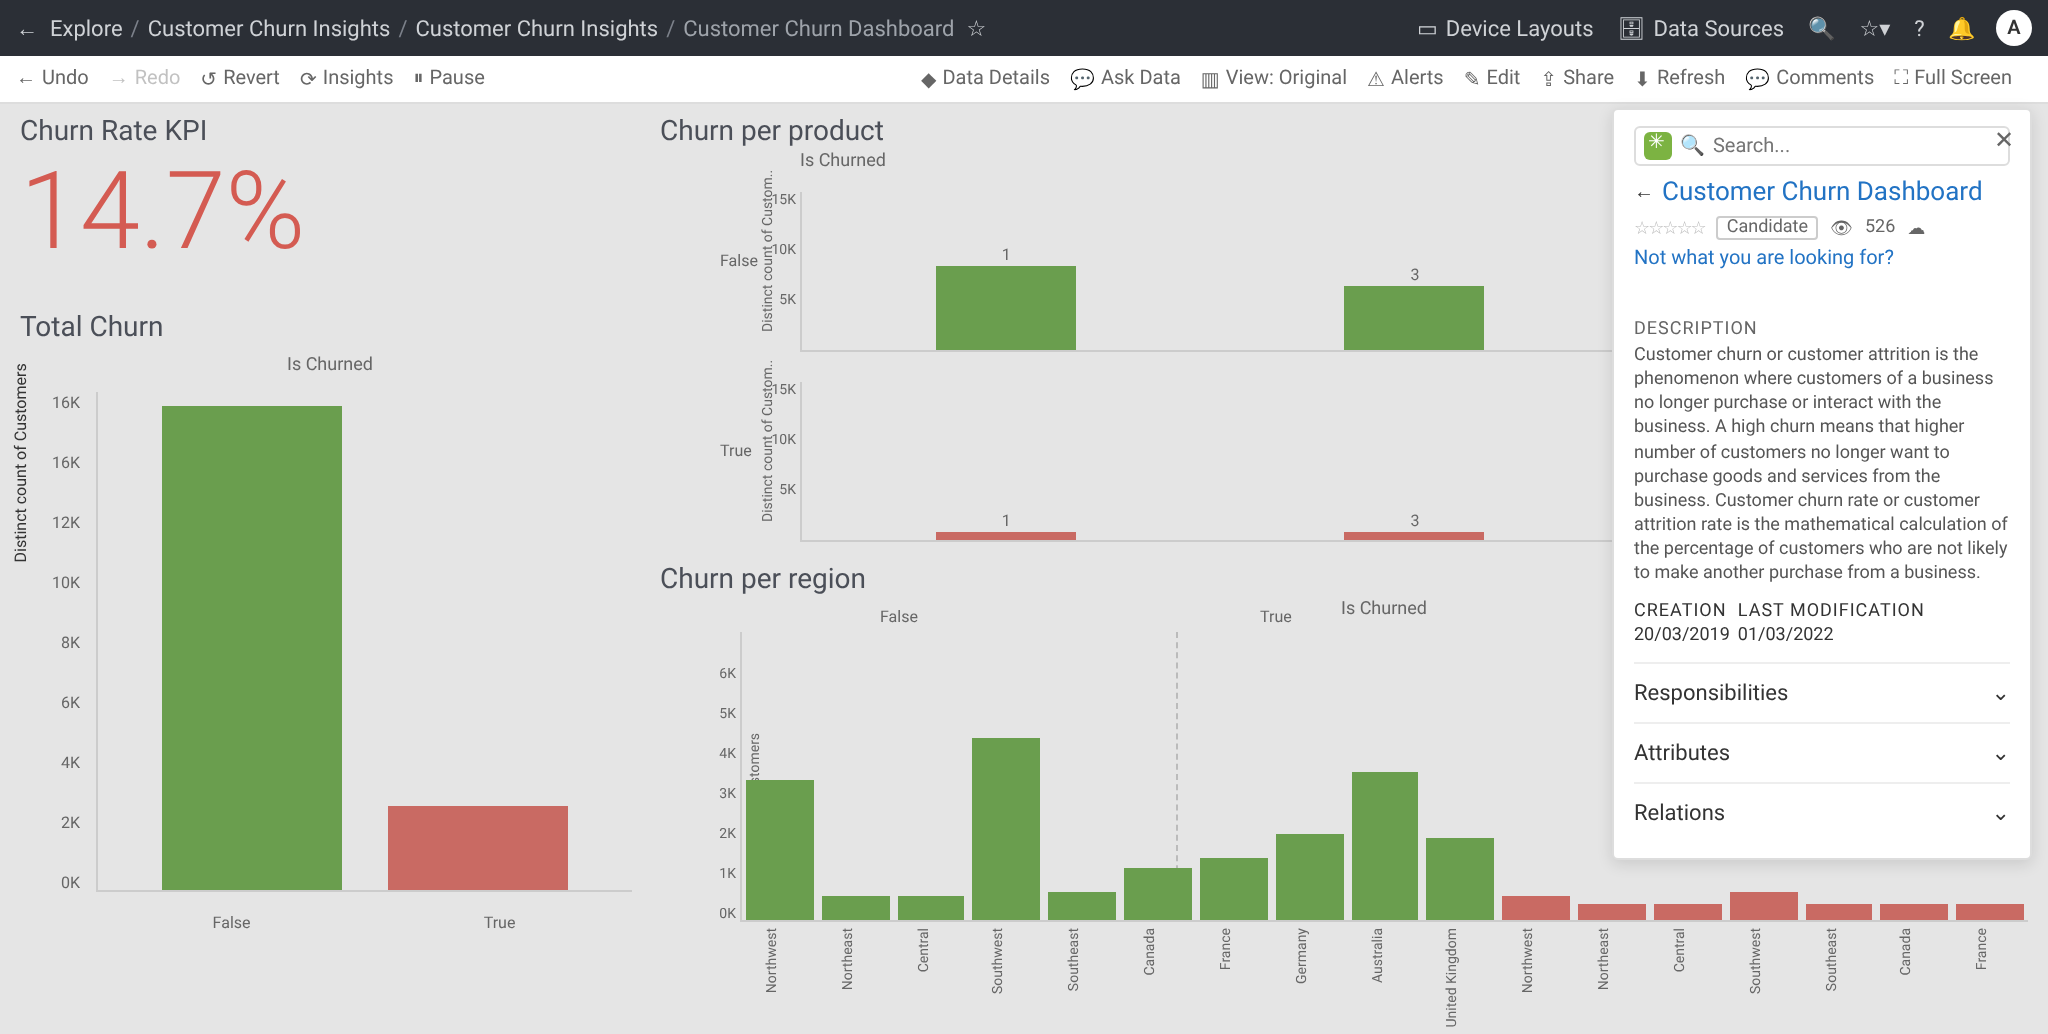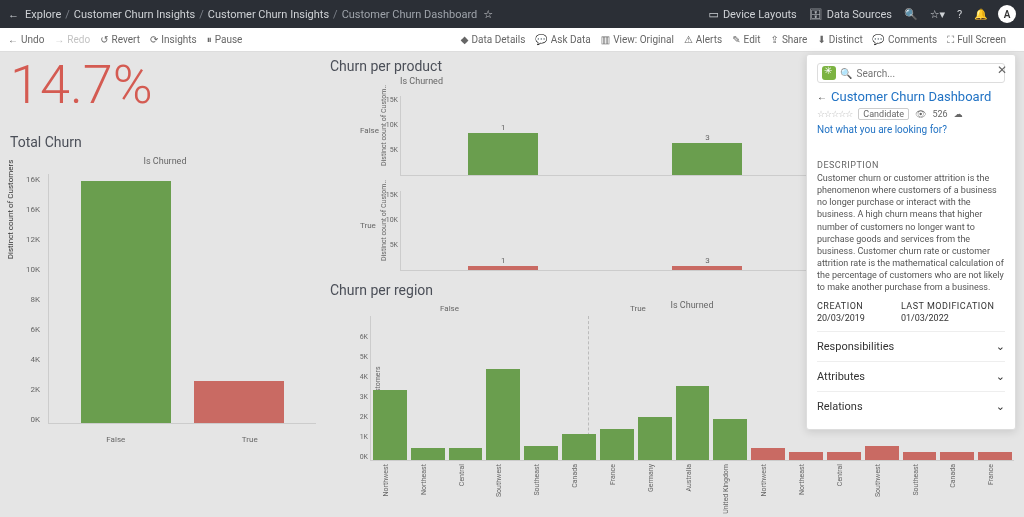--- a/index.html
+++ b/index.html
@@ -59,21 +59,21 @@
   .panel { position:absolute; right:8px; top:54px; width:210px; background:#fff; border:1px solid #ddd; border-radius:3px; box-shadow:0 2px 8px rgba(0,0,0,.12); font-size:10px; padding:8px 10px; z-index:10; }
   .panel-search { display:flex; align-items:center; border:1px solid #ddd; border-radius:3px; padding:2px 4px; margin-bottom:6px; }
   .panel-search input { border:0; outline:0; flex:1; font-size:10px; }
   .panel-head { display:flex; align-items:center; gap:4px; margin-bottom:4px; }
   .panel-title { color:#2273c4; font-size:13px; font-weight:400; }
   .panel-meta { display:flex; align-items:center; gap:6px; font-size:9px; color:#666; margin-bottom:4px; }
   .stars { color:#bbb; letter-spacing:-1px; }
   .panel-link { color:#2273c4; font-size:10px; margin-bottom:25px; display:block; }
   .panel-label { font-size:9px; color:#666; letter-spacing:.5px; margin-bottom:2px; }
   .panel-desc { font-size:9px; color:#555; line-height:1.35; margin-bottom:8px; }
-  .panel-cols { display:flex; gap:36px; margin-bottom:8px; }
+  .panel-cols { display:flex; gap:4px; margin-bottom:8px; }
   .panel-cols div { font-size:9px; color:#333; }
   .accordion { border-top:1px solid #eee; padding:8px 0; display:flex; justify-content:space-between; align-items:center; cursor:pointer; font-size:11px; color:#333; }
   .close-x { position:absolute; right:8px; top:8px; cursor:pointer; color:#666; font-size:12px; }
   .logo-dot { width:14px;height:14px;border-radius:3px;background:#7cb342;display:inline-block;position:relative; }
   .logo-dot:after{content:"✳";position:absolute;left:2px;top:-1px;color:#fff;font-size:10px;}
 
   .green{background:#6a9e4e;} .red{background:#c96a63;}
 </style>
 </head>
 <body>
@@ -104,27 +104,28 @@
   <span class="tbtn">↺ <span>Revert</span></span>
   <span class="tbtn">⟳ <span>Insights</span></span>
   <span class="tbtn">⏸ <span>Pause</span></span>
   <span class="spacer"></span>
   <span class="tbtn">◆ <span>Data Details</span></span>
   <span class="tbtn">💬 <span>Ask Data</span></span>
   <span class="tbtn">▥ <span>View: Original</span></span>
   <span class="tbtn">⚠ <span>Alerts</span></span>
   <span class="tbtn">✎ <span>Edit</span></span>
   <span class="tbtn">⇪ <span>Share</span></span>
-  <span class="tbtn">⬇ <span>Distinct</span></span>
+  <span class="tbtn">⬇ <span>Refresh</span></span>
   <span class="tbtn">💬 <span>Comments</span></span>
   <span class="tbtn">⛶ <span>Full Screen</span></span>
 </div>
 
 <div class="canvas">
   <div class="col-left">
+    <div class="card-title">Churn Rate KPI</div>
     <div class="kpi">14.7%</div>
     <div style="height:14px;"></div>
     <div class="card-title">Total Churn</div>
     <div class="mini-h">Is Churned</div>
     <div class="tc-chart">
       <div class="tc-ylabel">Distinct count of Customers</div>
       <div class="tc-tick" style="bottom:20px;">0K</div>
       <div class="tc-tick" style="bottom:50px;">2K</div>
       <div class="tc-tick" style="bottom:80px;">4K</div>
       <div class="tc-tick" style="bottom:110px;">6K</div>

